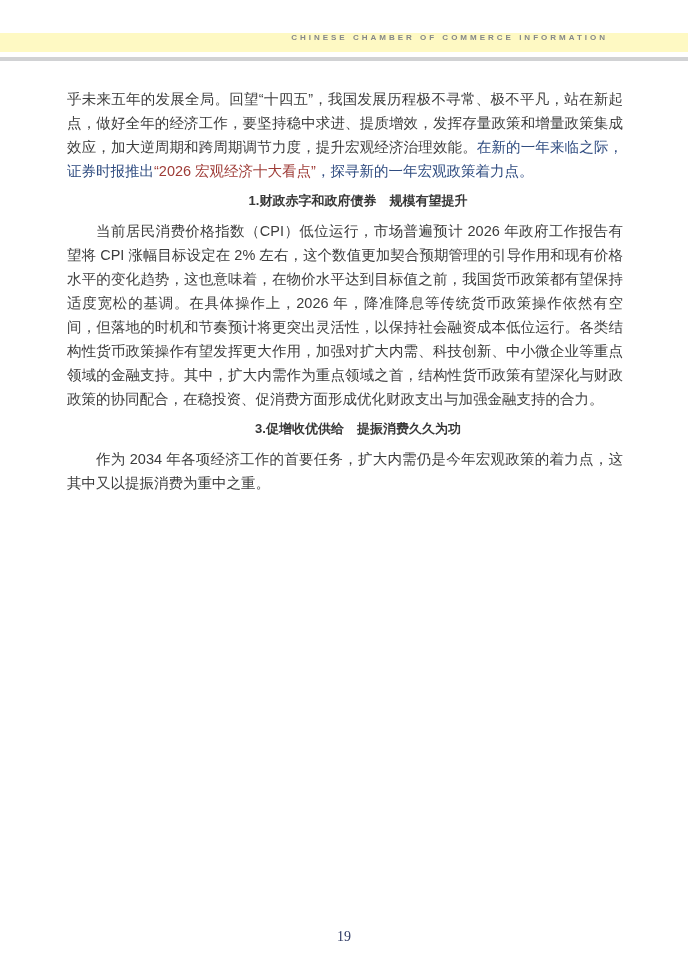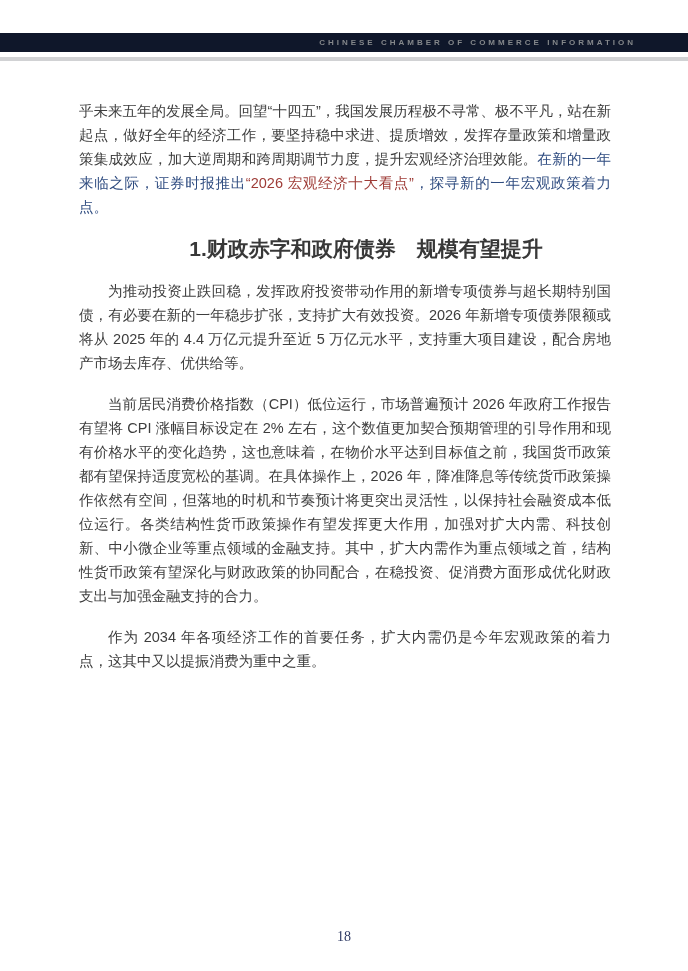--- a/index.html
+++ b/index.html
@@ -10,25 +10,24 @@
   body {
     width: 688px;
     height: 971px;
     position: relative;
     overflow: hidden;
     font-family: "Liberation Sans", sans-serif;
   }
   .banner {
     margin-top: 33px;
     height: 19px;
-    background: #0f172a;
+    background: #fef9c3;
     display: flex;
-    align-items: center;
     justify-content: flex-end;
-    padding-right: 52px;
+    padding-right: 80px;
     box-sizing: border-box;
   }
   .banner-text {
     font-size: 8px;
     font-weight: bold;
     letter-spacing: 3px;
     color: #84878a;
     white-space: nowrap;
   }
   .rule {
@@ -37,28 +36,28 @@
     background: #d1d2d4;
   }
   .content {
     padding: 21px 60px 0 62px;
     font-size: 14.5px;
     line-height: 24px;
     color: #3d3d3d;
     text-align: justify;
   }
   .content p {
-    margin: 17px;
+    margin: 5px;
     text-indent: 2em;
   }
   .content p.no-indent {
     text-indent: 0;
   }
   .sec-heading {
-    font-size: 21px;
+    font-size: 13px;
     font-weight: bold;
     text-align: center;
     margin: 0;
     line-height: 26px;
     color: #383838;
     text-indent: 0;
   }
   .blue { color: #2f4c80; }
   .red  { color: #9e3b36; }
   .pageno {
@@ -78,21 +77,21 @@
 <div class="banner">
   <span class="banner-text">CHINESE CHAMBER OF COMMERCE INFORMATION</span>
 </div>
 <div class="rule"></div>
 
 <div class="content">
 
   <p class="no-indent"><span>乎未来五年的发展全局。回望“十四五”，我国发展历程极不寻常、极不平凡，站在新起点，做好全年的经济工作，要坚持稳中求进、提质增效，发挥存量政策和增量政策集成效应，加大逆周期和跨周期调节力度，提升宏观经济治理效能。</span><span class="blue">在新的一年来临之际，证券时报推出</span><span class="red">“2026 宏观经济十大看点”</span><span class="blue">，探寻新的一年宏观政策着力点。</span></p>
 
   <p class="sec-heading">1.财政赤字和政府债券　规模有望提升</p>
-  <p>为推动投资止跌回稳，发挥政府投资带动作用的新增专项债券与超长期特别国债，有必要在新的一年稳步扩张，支持扩大有效投资。2026 年新增专项债券限额或将从 2025 年的 4.4 万亿元提升至近 5 万亿元水平，支持重大项目建设，配合房地产市场去库存、优供给等。</p>
 
   <p>当前居民消费价格指数（CPI）低位运行，市场普遍预计 2026 年政府工作报告有望将 CPI 涨幅目标设定在 2% 左右，这个数值更加契合预期管理的引导作用和现有价格水平的变化趋势，这也意味着，在物价水平达到目标值之前，我国货币政策都有望保持适度宽松的基调。在具体操作上，2026 年，降准降息等传统货币政策操作依然有空间，但落地的时机和节奏预计将更突出灵活性，以保持社会融资成本低位运行。各类结构性货币政策操作有望发挥更大作用，加强对扩大内需、科技创新、中小微企业等重点领域的金融支持。其中，扩大内需作为重点领域之首，结构性货币政策有望深化与财政政策的协同配合，在稳投资、促消费方面形成优化财政支出与加强金融支持的合力。</p>
 
+  <p class="sec-heading">3.促增收优供给　提振消费久久为功</p>
   <p>作为 2034 年各项经济工作的首要任务，扩大内需仍是今年宏观政策的着力点，这其中又以提振消费为重中之重。</p>
 
 </div>
 
-<div class="pageno">18</div>
+<div class="pageno">19</div>
 
 </body></html>

